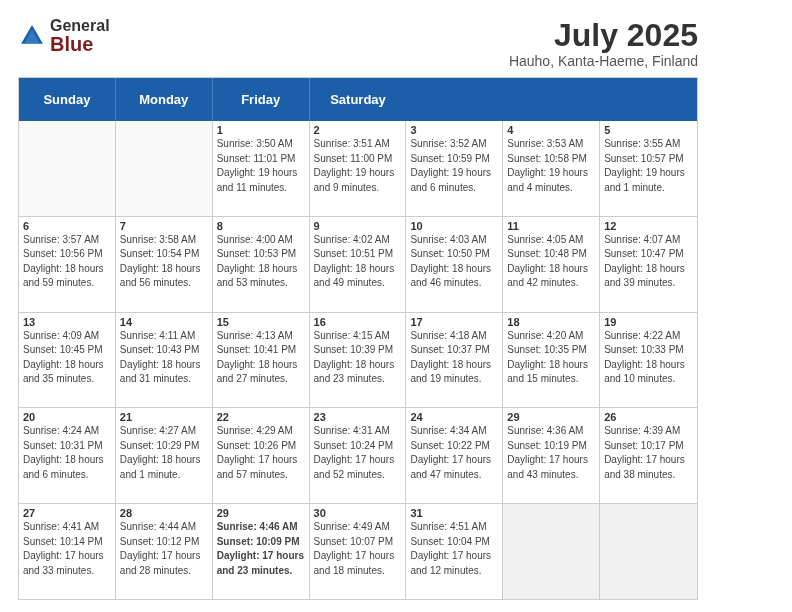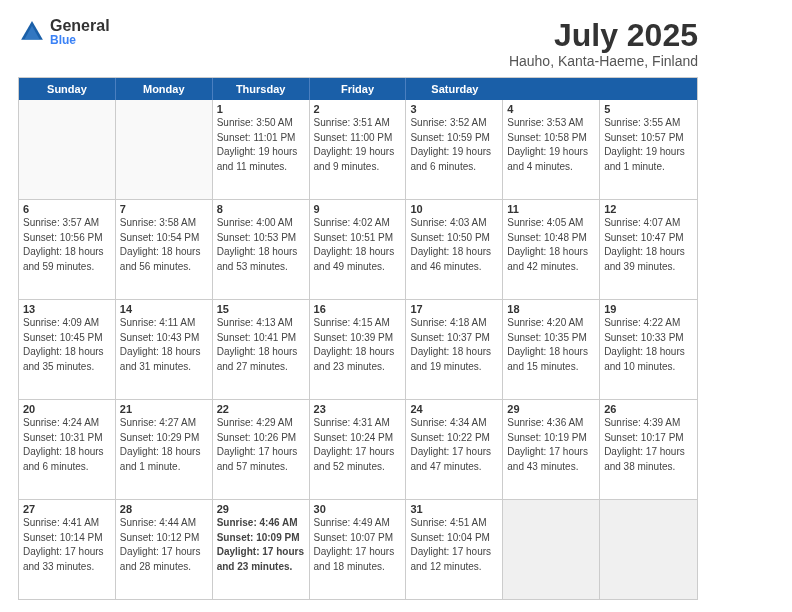--- a/index.html
+++ b/index.html
@@ -31,23 +31,23 @@
       display: flex;
       flex-direction: column;
       line-height: 1;
     }
     .logo-general {
       font-size: 16px;
       font-weight: bold;
       color: #333;
     }
     .logo-blue {
-      font-size: 12px;
-      font-weight: bold;
-      color: #3b82f6;
+      font-size: 20px;
+      font-weight: bold;
+      color: #7f1d1d;
     }
     .logo-icon {
       width: 28px;
       height: 28px;
       margin-right: 4px;
     }
     .title-block {
       text-align: right;
     }
     .calendar-title {
@@ -66,24 +66,24 @@
       flex-direction: column;
       border: 1px solid #ccc;
     }
     .cal-header-row {
       display: grid;
       grid-template-columns: repeat(7, 1fr);
       background: #1a5fa8;
     }
     .cal-header-cell {
       color: #fff;
-      font-size: 11px;
+      font-size: 13px;
       font-weight: bold;
       text-align: center;
-      padding: 5px 2px;
+      padding: 14px 2px;
       border-right: 1px solid #4a7fc0;
     }
     .cal-header-cell:last-child { border-right: none; }
     .cal-body {
       flex: 1;
       display: flex;
       flex-direction: column;
     }
     .cal-week {
       display: grid;
@@ -135,21 +135,20 @@
     <div class="title-block">
       <div class="calendar-title">July 2025</div>
       <div class="calendar-subtitle">Hauho, Kanta-Haeme, Finland</div>
     </div>
   </div>
 
   <div class="calendar">
     <div class="cal-header-row">
     <div class="cal-header-cell">Sunday</div>
         <div class="cal-header-cell">Monday</div>
-        <div class="cal-header-cell">Thursday</div>
         <div class="cal-header-cell">Friday</div>
         <div class="cal-header-cell">Saturday</div>
       </div>
     <div class="cal-body">
     <div class="cal-week">
           <div class="cal-cell empty"></div>
           <div class="cal-cell empty"></div>
           <div class="cal-cell">
             <span class="day-num">1</span>
             <div class="day-info" style="white-space: pre-line;">Sunrise: 3:50 AM

